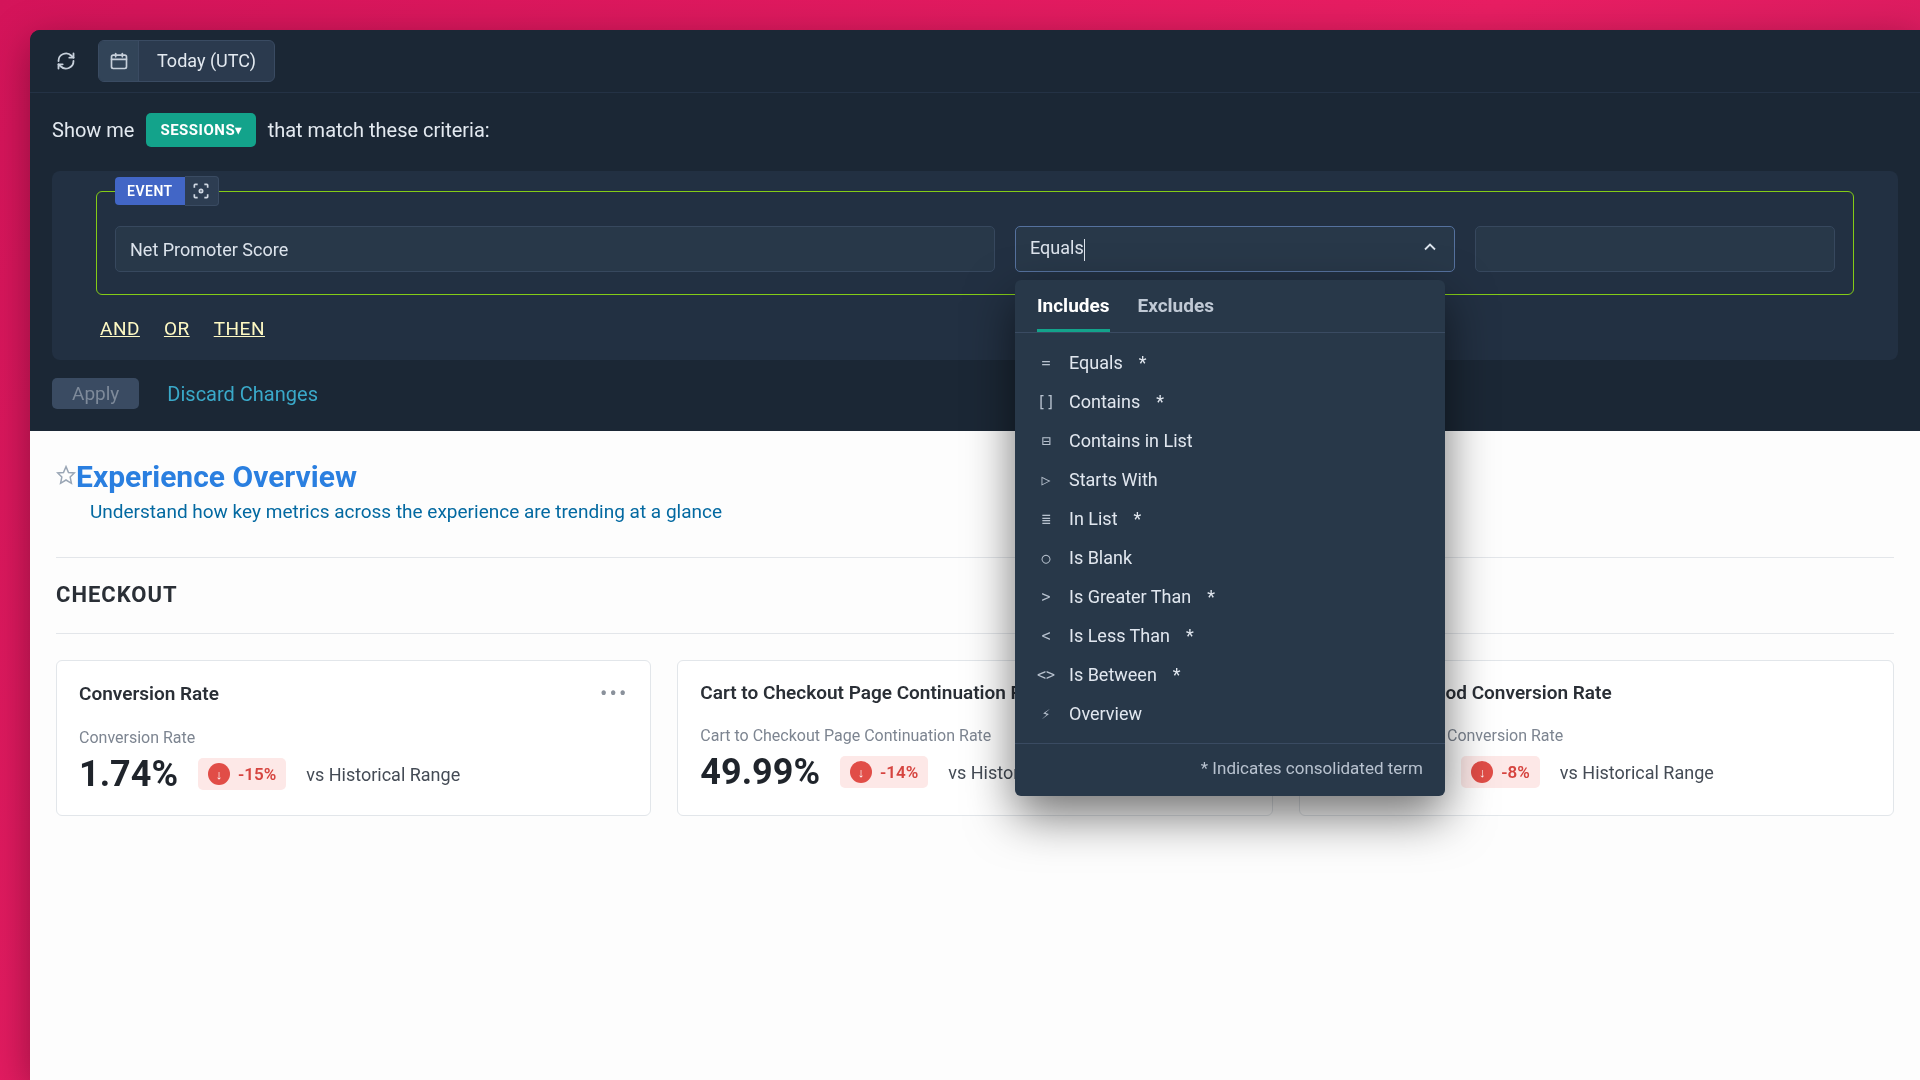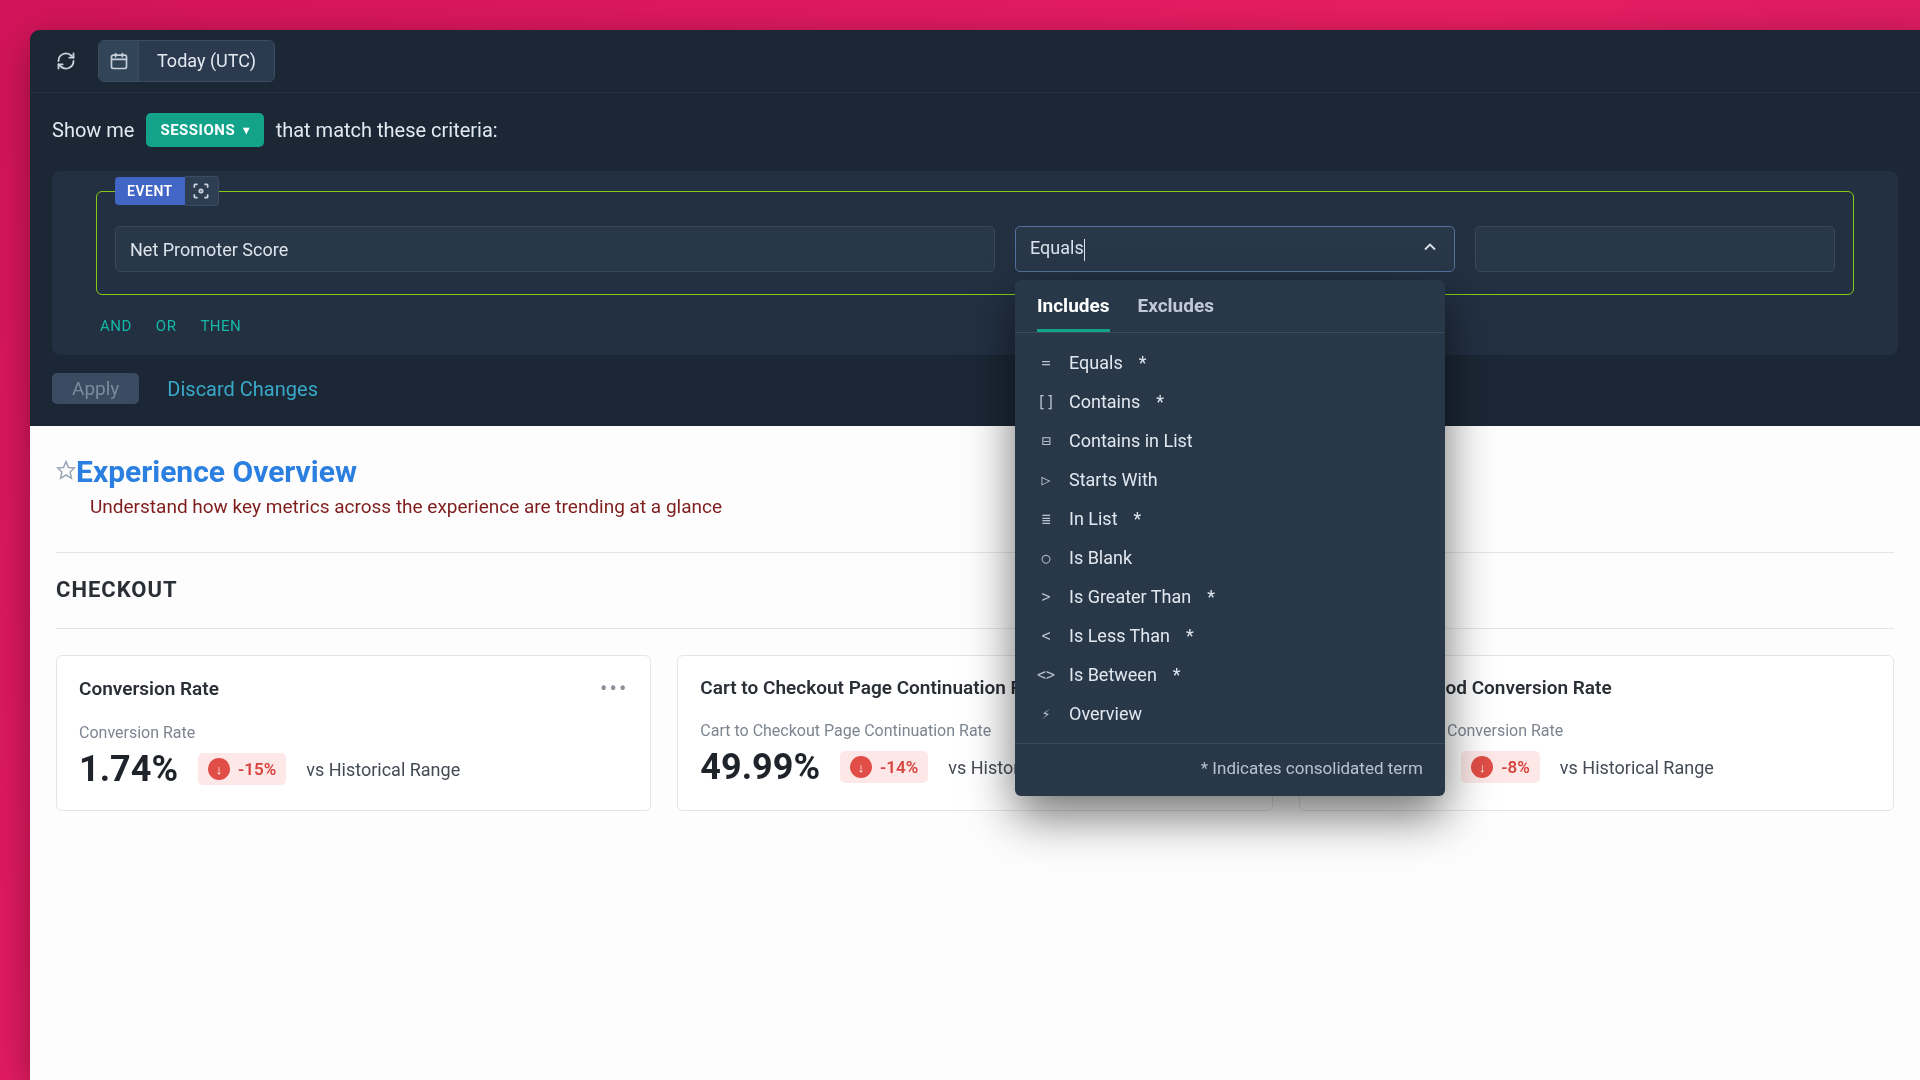--- a/index.html
+++ b/index.html
@@ -52,21 +52,21 @@
     line-height: 40px;
   }
 
   
   .query-area { padding: 20px 22px 0 22px; color: #d6dde6; }
   .query-title {
     display: flex; align-items: center; gap: 12px;
     font-size: 20px;
   }
   .sessions-btn {
-    display: inline-flex; align-items: center; gap: 8px;
+    display: inline-flex; align-items: center; 
     background: #13a38b;
     color: #fff;
     font-weight: 700;
     letter-spacing: 0.5px;
     font-size: 15px;
     padding: 8px 14px;
     border-radius: 5px;
     cursor: pointer;
   }
   .sessions-btn .chev { font-size: 12px; }
@@ -143,24 +143,25 @@
     flex: 1;
     min-width: 300px;
   }
 
   .logic-row {
     display: flex; gap: 24px;
     margin-top: 22px;
     padding-left: 4px;
   }
   .logic-btn {
-    color: #14b8a6;
-    font-size: 15px;
+    color: #fef9c3;
+    font-size: 19px;
     letter-spacing: 0.5px;
     cursor: pointer;
+    text-decoration: underline;
   }
 
   
   .dropdown {
     position: absolute;
     top: 54px; left: 0;
     width: 430px;
     background: #283849;
     border-radius: 6px;
     box-shadow: 0 20px 48px rgba(0,0,0,0.55);
@@ -236,21 +237,21 @@
   .page-head { display: flex; align-items: flex-start; }
   .star-btn {
     color: #9aa6b5; font-size: 20px; margin-top: 6px; cursor: pointer;
   }
   .page-title {
     color: #2a7fe0;
     font-size: 30px;
     font-weight: 700;
   }
   .page-sub {
-    color: #7f1d1d;
+    color: #0369a1;
     font-size: 19px;
     margin-top: 6px;
     margin-left: 34px;
   }
   .divider {
     height: 1px; background: #e3e6ea; margin: 34px 0 24px 0;
   }
   .section-title {
     font-size: 22px;
     font-weight: 700;

